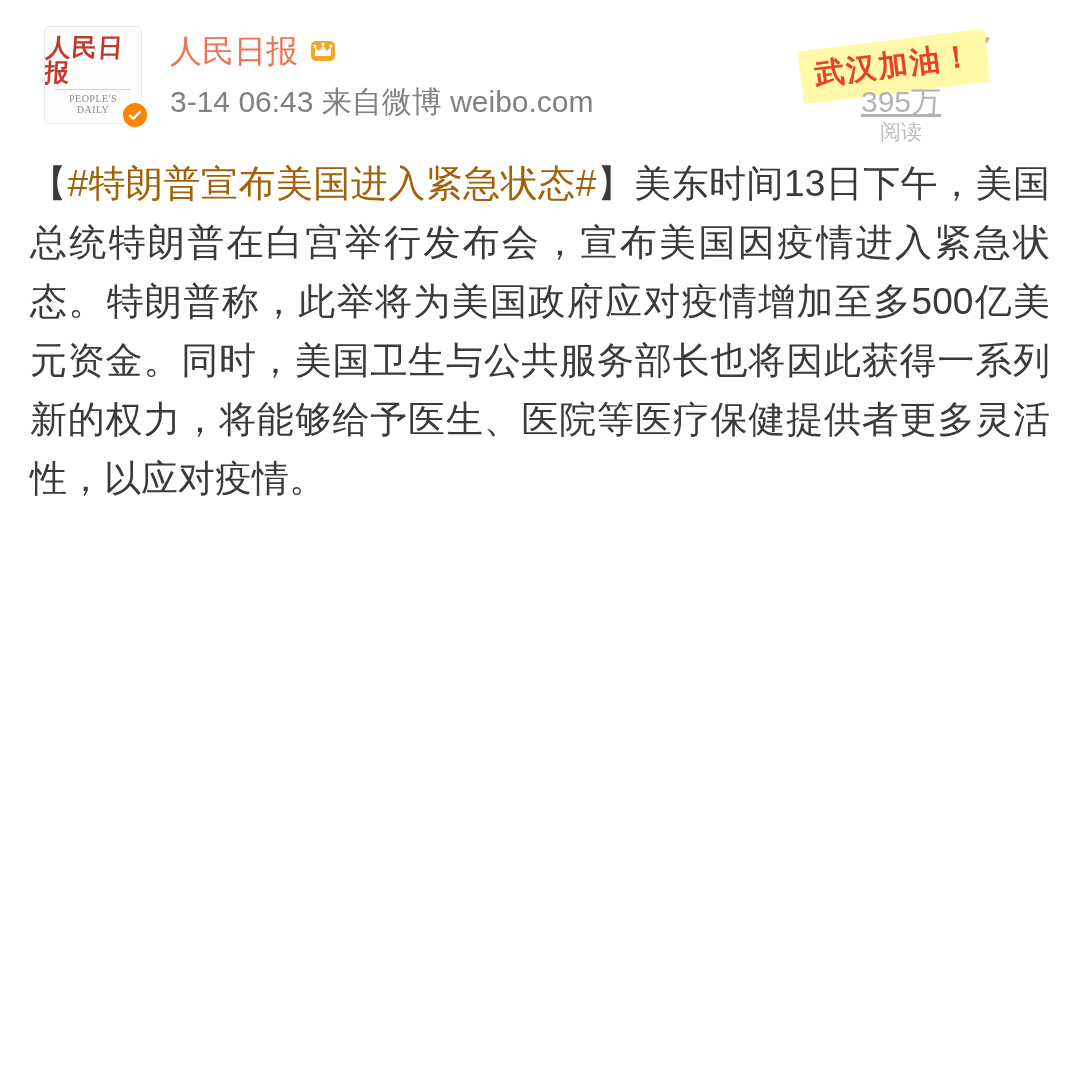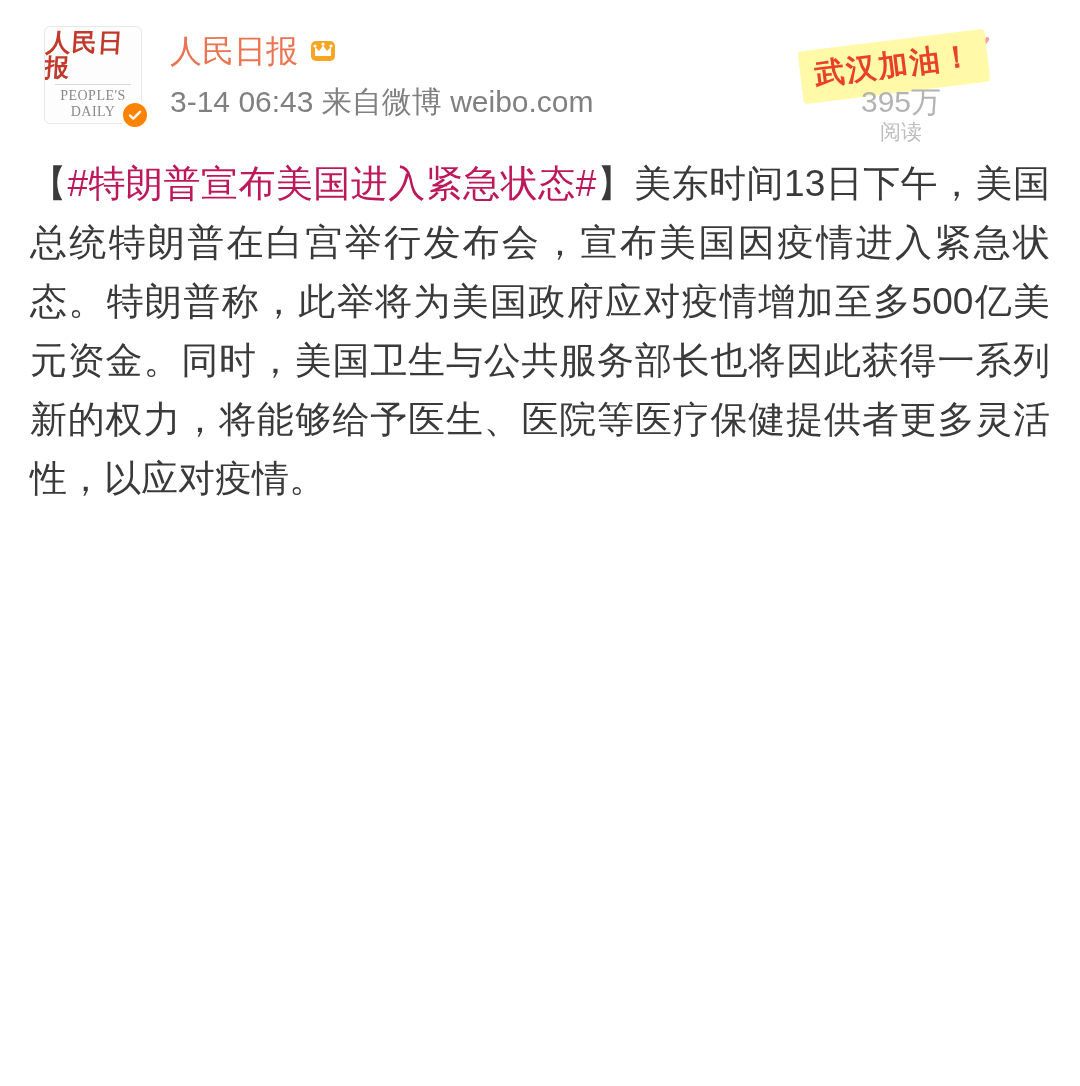--- a/index.html
+++ b/index.html
@@ -57,21 +57,21 @@
     font-family: "Liberation Serif", serif;
     font-weight: bold;
     font-size: 25px;
     letter-spacing: 1px;
     line-height: 1;
     margin-bottom: 4px;
     transform: skewX(-4deg);
   }
   .avatar .en {
     color: #8a8a8a;
-    font-size: 14px;
+    font-size: 10px;
     letter-spacing: 0.5px;
     font-family: "Liberation Serif", serif;
     border-top: 1px solid #d8d8d8;
     padding-top: 3px;
     width: 76px;
     text-align: center;
   }
   .verified {
     position: absolute;
     right: -6px;
@@ -148,20 +148,21 @@
     letter-spacing: 6px;
   }
   .readcount {
     position: absolute;
     top: 56px;
     right: 74px;
     color: #b3b3b3;
     font-size: 30px;
     text-align: center;
     width: 150px;
+    text-decoration: underline;
   }
   .readlabel {
     position: absolute;
     top: 92px;
     right: 74px;
     color: #bdbdbd;
     font-size: 21px;
     text-align: center;
     width: 150px;
   }
@@ -169,21 +170,21 @@
   
   .content {
     margin-top: 18px;
     font-size: 37px;
     line-height: 59px;
     color: #3a3a3a;
     letter-spacing: 0px;
     text-align: justify;
   }
   .content p { margin: 0; }
-  .topic { color: #be185d; }
+  .topic { color: #a16207; }
 </style>
 </head>
 <body>
 
 <div class="post">
 
   <div class="header">
 
     <div class="avatar-wrap">
       <div class="avatar">

